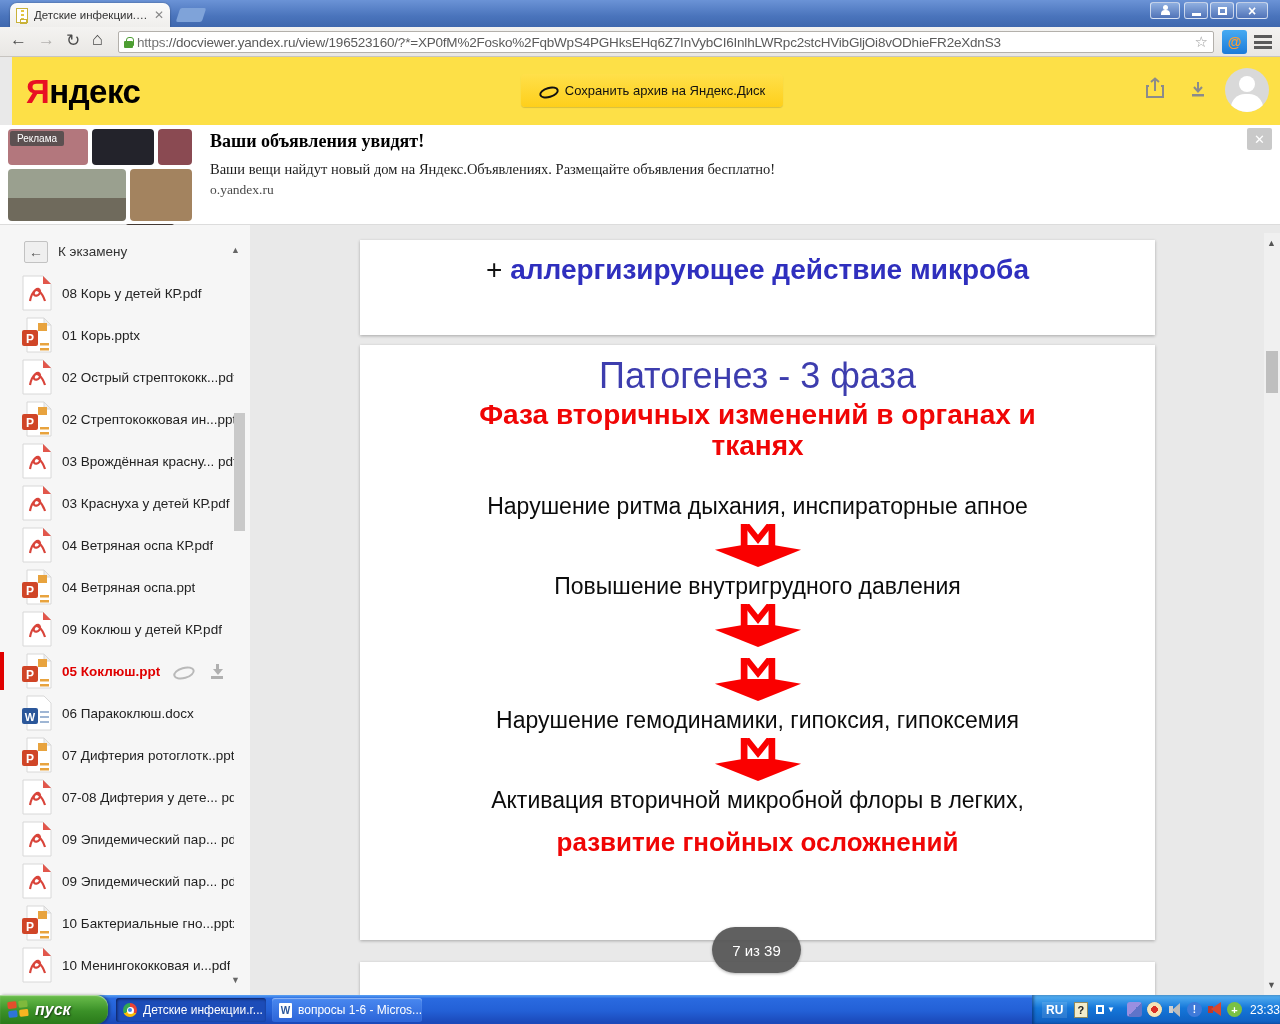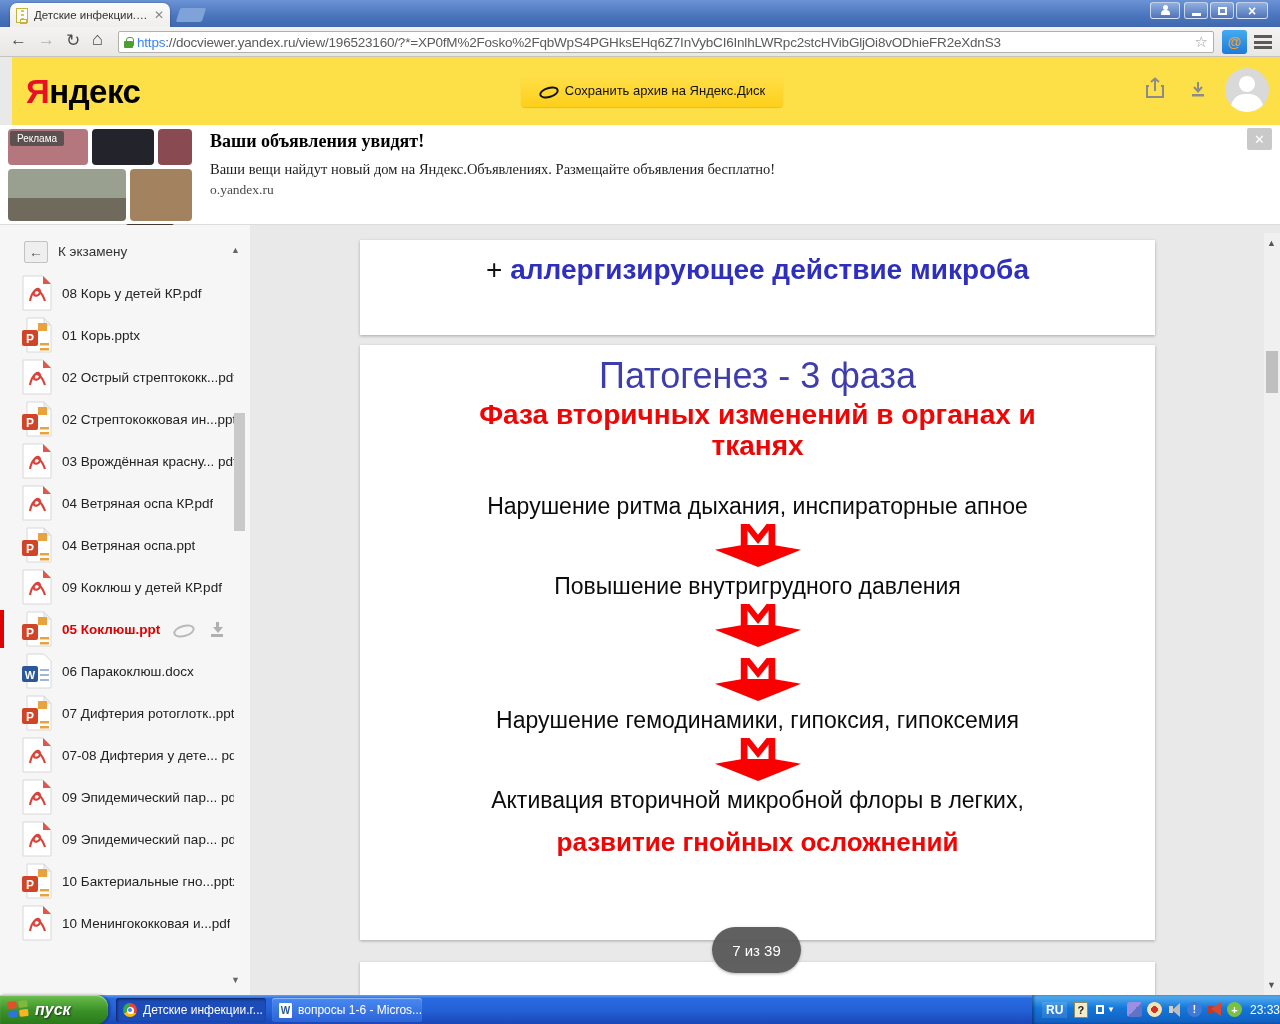--- a/index.html
+++ b/index.html
@@ -40,21 +40,21 @@
   .nav-back{left:10px;}
   .nav-fwd{left:38px;color:#b3b1ae;}
   .nav-reload{left:66px;}
   .nav-home{left:92px;font-size:18px;top:2px;}
   .addressbar{position:absolute;left:118px;top:4px;width:1096px;height:22px;background:#fff;
     border:1px solid #b3b0ab;border-radius:2px;display:flex;align-items:center;padding:0 5px;gap:4px;overflow:hidden;}
   .lock{width:9px;height:11px;position:relative;flex:none;}
   .lock::before{content:"";position:absolute;left:1.5px;top:0;width:6px;height:7px;border:1.5px solid #4d9e33;border-radius:3px 3px 0 0;}
   .lock::after{content:"";position:absolute;left:0;top:4px;width:9px;height:7px;background:#4d9e33;border-radius:1px;}
   .url{font-size:13.5px;white-space:nowrap;overflow:hidden;flex:1;color:#5a5a5a;letter-spacing:-0.2px;}
-  .url .scheme{color:#3b82f6;}
+  .url .scheme{color:#737373;}
   .star{margin-left:auto;color:#9b9b9b;font-size:15px;flex:none;}
   .ext-btn{position:absolute;left:1222px;top:3px;width:25px;height:24px;border-radius:3px;
     background:linear-gradient(#45aaf2,#1c7bd9);display:flex;align-items:center;justify-content:center;
     color:#ff9d2e;font-weight:bold;font-size:14px;}
   .menu-btn{position:absolute;left:1254px;top:8px;width:18px;height:14px;
     border-top:3px solid #5a5a5a;border-bottom:3px solid #5a5a5a;}
   .menu-btn::before{content:"";display:block;margin-top:3px;height:3px;background:#5a5a5a;}
 
   
   .yheader{position:absolute;left:12px;top:57px;width:1280px;height:68px;background:#fde047;}
@@ -313,20 +313,30 @@
           <span class="file-name">03 Врождённая красну... pdf</span>
         </div>
         <div class="file-row">
           <span class="ficon">
             <svg width="30" height="36" viewBox="0 0 30 36">
               <path d="M1,1 h20 l8,8 v26 h-28 z" fill="#fff" stroke="#d8d8d8"></path>
               <path d="M21,1 l8,8 h-8 z" fill="#e2574c"></path>
               <path d="M8,26 C10,15 17,11 18,16 C19,21 10,23 12,17 C14,12 20,17 23,26" fill="none" stroke="#d9443a" stroke-width="2.2"></path>
             </svg>
           </span>
+          <span class="file-name">03 Краснуха у детей КР.pdf</span>
+        </div>
+        <div class="file-row">
+          <span class="ficon">
+            <svg width="30" height="36" viewBox="0 0 30 36">
+              <path d="M1,1 h20 l8,8 v26 h-28 z" fill="#fff" stroke="#d8d8d8"></path>
+              <path d="M21,1 l8,8 h-8 z" fill="#e2574c"></path>
+              <path d="M8,26 C10,15 17,11 18,16 C19,21 10,23 12,17 C14,12 20,17 23,26" fill="none" stroke="#d9443a" stroke-width="2.2"></path>
+            </svg>
+          </span>
           <span class="file-name">04 Ветряная оспа КР.pdf</span>
         </div>
         <div class="file-row">
           <span class="ficon">
             <svg width="30" height="36" viewBox="0 0 30 36">
               <path d="M5,1 h17 l7,7 v27 h-24 z" fill="#fff" stroke="#d8d8d8"></path>
               <path d="M22,1 l7,7 h-7 z" fill="#eee" stroke="#d8d8d8"></path>
               <rect x="16" y="6" width="9" height="8" fill="#e8a33e"></rect>
               <rect x="0" y="13" width="16" height="16" rx="2" fill="#d04527"></rect>
               <text x="8" y="26" font-size="12" font-weight="bold" fill="#fff" text-anchor="middle" font-family="Liberation Sans,sans-serif">P</text>

